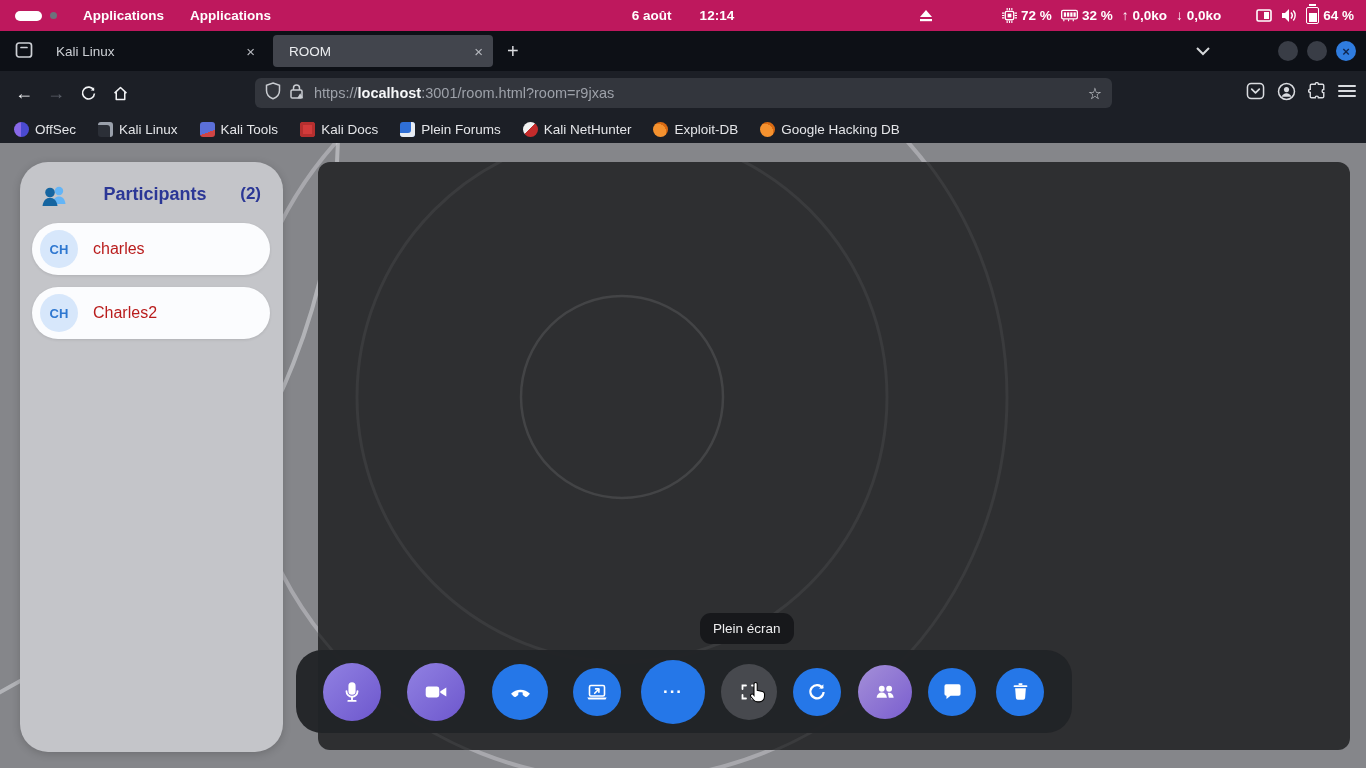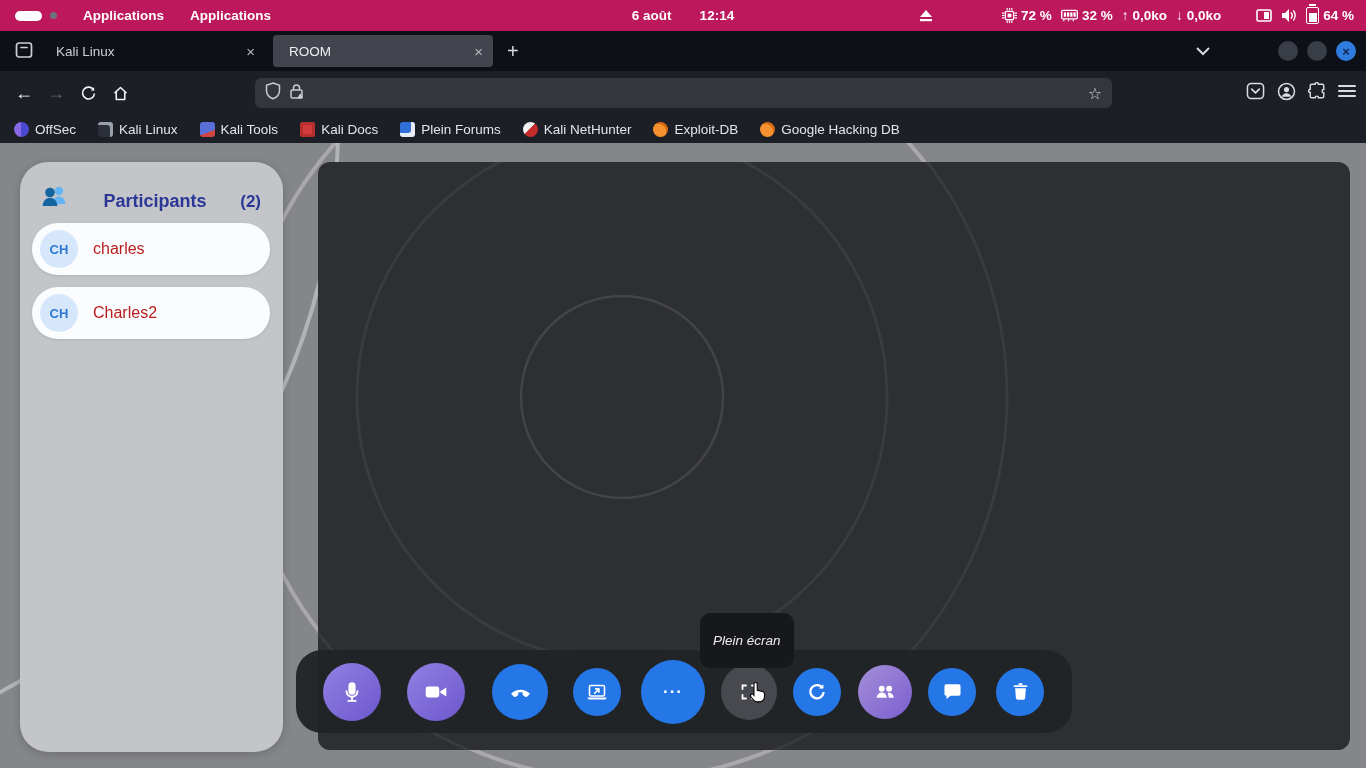--- a/index.html
+++ b/index.html
@@ -59,40 +59,40 @@
 
   
   .content { position:absolute; left:0; top:143px; width:1366px; height:625px; background:#85868a; overflow:hidden; }
   .bgring { position:absolute; border:4px solid rgba(215,216,220,.55); border-radius:50%; }
   .bgring.r1 { left:-940px; top:-654px; width:1280px; height:1280px; }
   .bgring.r2 { left:237px; top:-131px; width:770px; height:770px; border-color:rgba(210,211,215,.45); }
 
   
   .sidepanel { position:absolute; left:20px; top:19px; width:263px; height:590px; background:#c4c5c9;
                border-radius:28px; box-shadow:0 2px 8px rgba(0,0,0,.18); }
-  .phead { display:flex; align-items:flex-end; padding:22px 22px 0 20px; }
+  .phead { display:flex; align-items:flex-start; padding:22px 22px 0 20px; }
   .ptitle { flex:1; text-align:center; font-size:18px; font-weight:700; color:#2b3796; }
   .pcount { font-size:17px; font-weight:700; color:#2b3796; }
   .pcard { position:absolute; left:12px; width:238px; height:52px; background:#fbfcfe; border-radius:26px;
            display:flex; align-items:center; box-shadow:0 1px 3px rgba(0,0,0,.10); }
   .pcard .av { width:38px; height:38px; border-radius:50%; background:#d7e7fb; color:#2e77d0;
                font-size:13px; font-weight:700; display:flex; align-items:center; justify-content:center; margin-left:8px; }
   .pcard .nm { margin-left:15px; font-size:16px; font-weight:400; color:#b91c1c; }
   .admin { position:absolute; left:12px; top:202px; width:238px; min-height:67px; border-radius:10px;
            background:linear-gradient(120deg,#5493ee,#2e7be8); color:#fff; font-size:14.5px;
            text-align:center; padding:11px 10px; line-height:1.55; box-shadow:0 2px 6px rgba(0,0,0,.18); }
   .admin .crown { color:#f2b01e; font-size:15px; margin-right:6px; text-shadow:0 0 1px #8a5a00; }
 
   
   .video { position:absolute; left:318px; top:19px; width:1032px; height:588px; background:#2e2f31;
            border-radius:12px; overflow:hidden; }
 
   
   .tooltip { position:absolute; left:700px; top:470px; background:#17181b; color:#ededee;
-             font-size:13.5px; padding:20px 13px; border-radius:11px; z-index:6;font-style:italic; }
+             font-size:13.5px; padding:8px 13px; border-radius:11px; z-index:6; }
 
   
   .toolbar { position:absolute; left:296px; top:507px; width:776px; height:83px; border-radius:26px;
              background:rgba(33,35,39,.96); z-index:5; }
   .cbtn { position:absolute; top:50%; border-radius:50%; display:flex; align-items:center;
           justify-content:center; transform:translate(-50%,-50%); color:#fff; }
   .cbtn svg { display:block; }
   .blue { background:#2577e8; }
   .grad1 { background:linear-gradient(135deg,#9181e2,#6d57cd); }
   .grad2 { background:linear-gradient(135deg,#a48fd8,#7a5ecf); }
@@ -228,20 +228,21 @@
             </svg>
         </span>
         <span>
           <svg width="15" height="17" viewBox="0 0 15 17">
               <rect x="2" y="7" width="11" height="8" rx="1.3" fill="none" stroke="#c9ccd1" stroke-width="1.5"></rect>
               <path d="M4.5 7V5a3 3 0 0 1 6 0v2" fill="none" stroke="#c9ccd1" stroke-width="1.5"></path>
               <path d="M11.2 10.2l3 5h-6z" fill="#c9ccd1"></path>
             </svg>
         </span>
       </span>
+      <span class="urltext"><span>https://</span><b>localhost</b><span>:3001/room.html?room=r9jxas</span></span>
       <span class="urlstar">☆</span>
     </div>
     <div class="nav-right">
       <span>
         <svg width="19" height="18" viewBox="0 0 20 19">
             <rect x="1.5" y="1.5" width="17" height="16" rx="4" fill="none" stroke="#dadce0" stroke-width="1.6"></rect>
             <path d="M6 7.5l4 4 4-4" fill="none" stroke="#dadce0" stroke-width="1.8" stroke-linecap="round" stroke-linejoin="round"></path>
           </svg>
       </span>
       <span>

